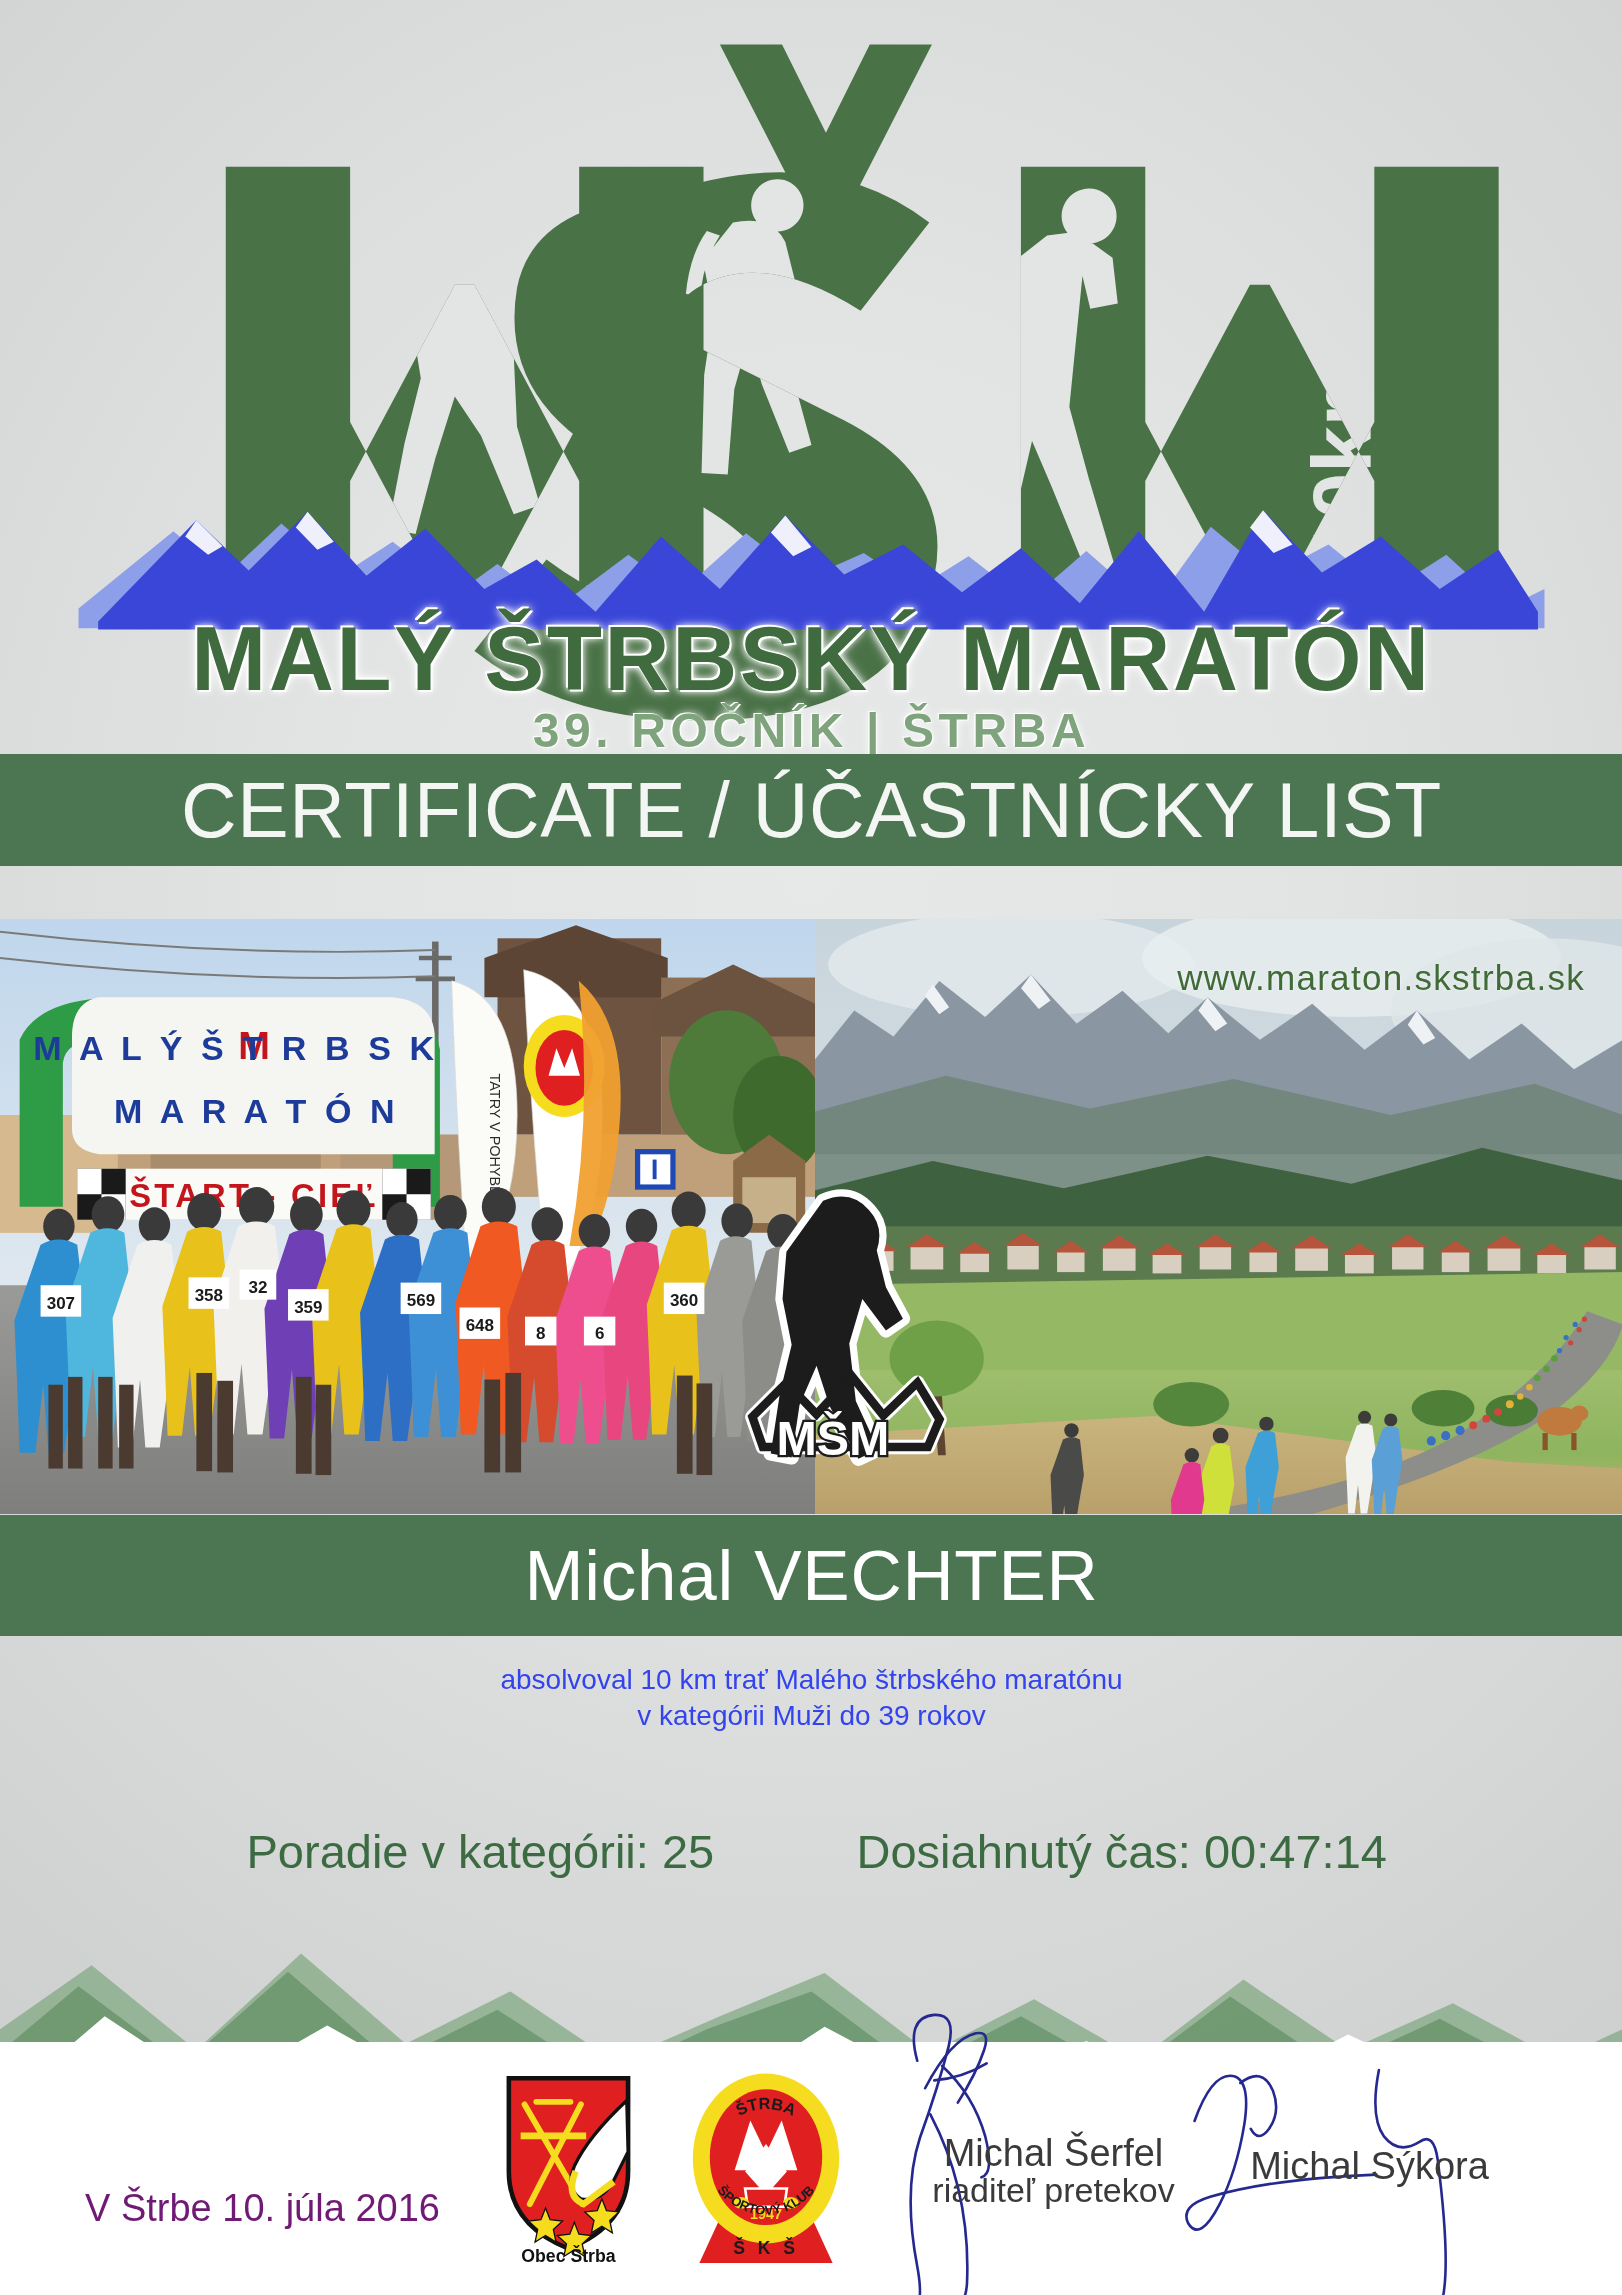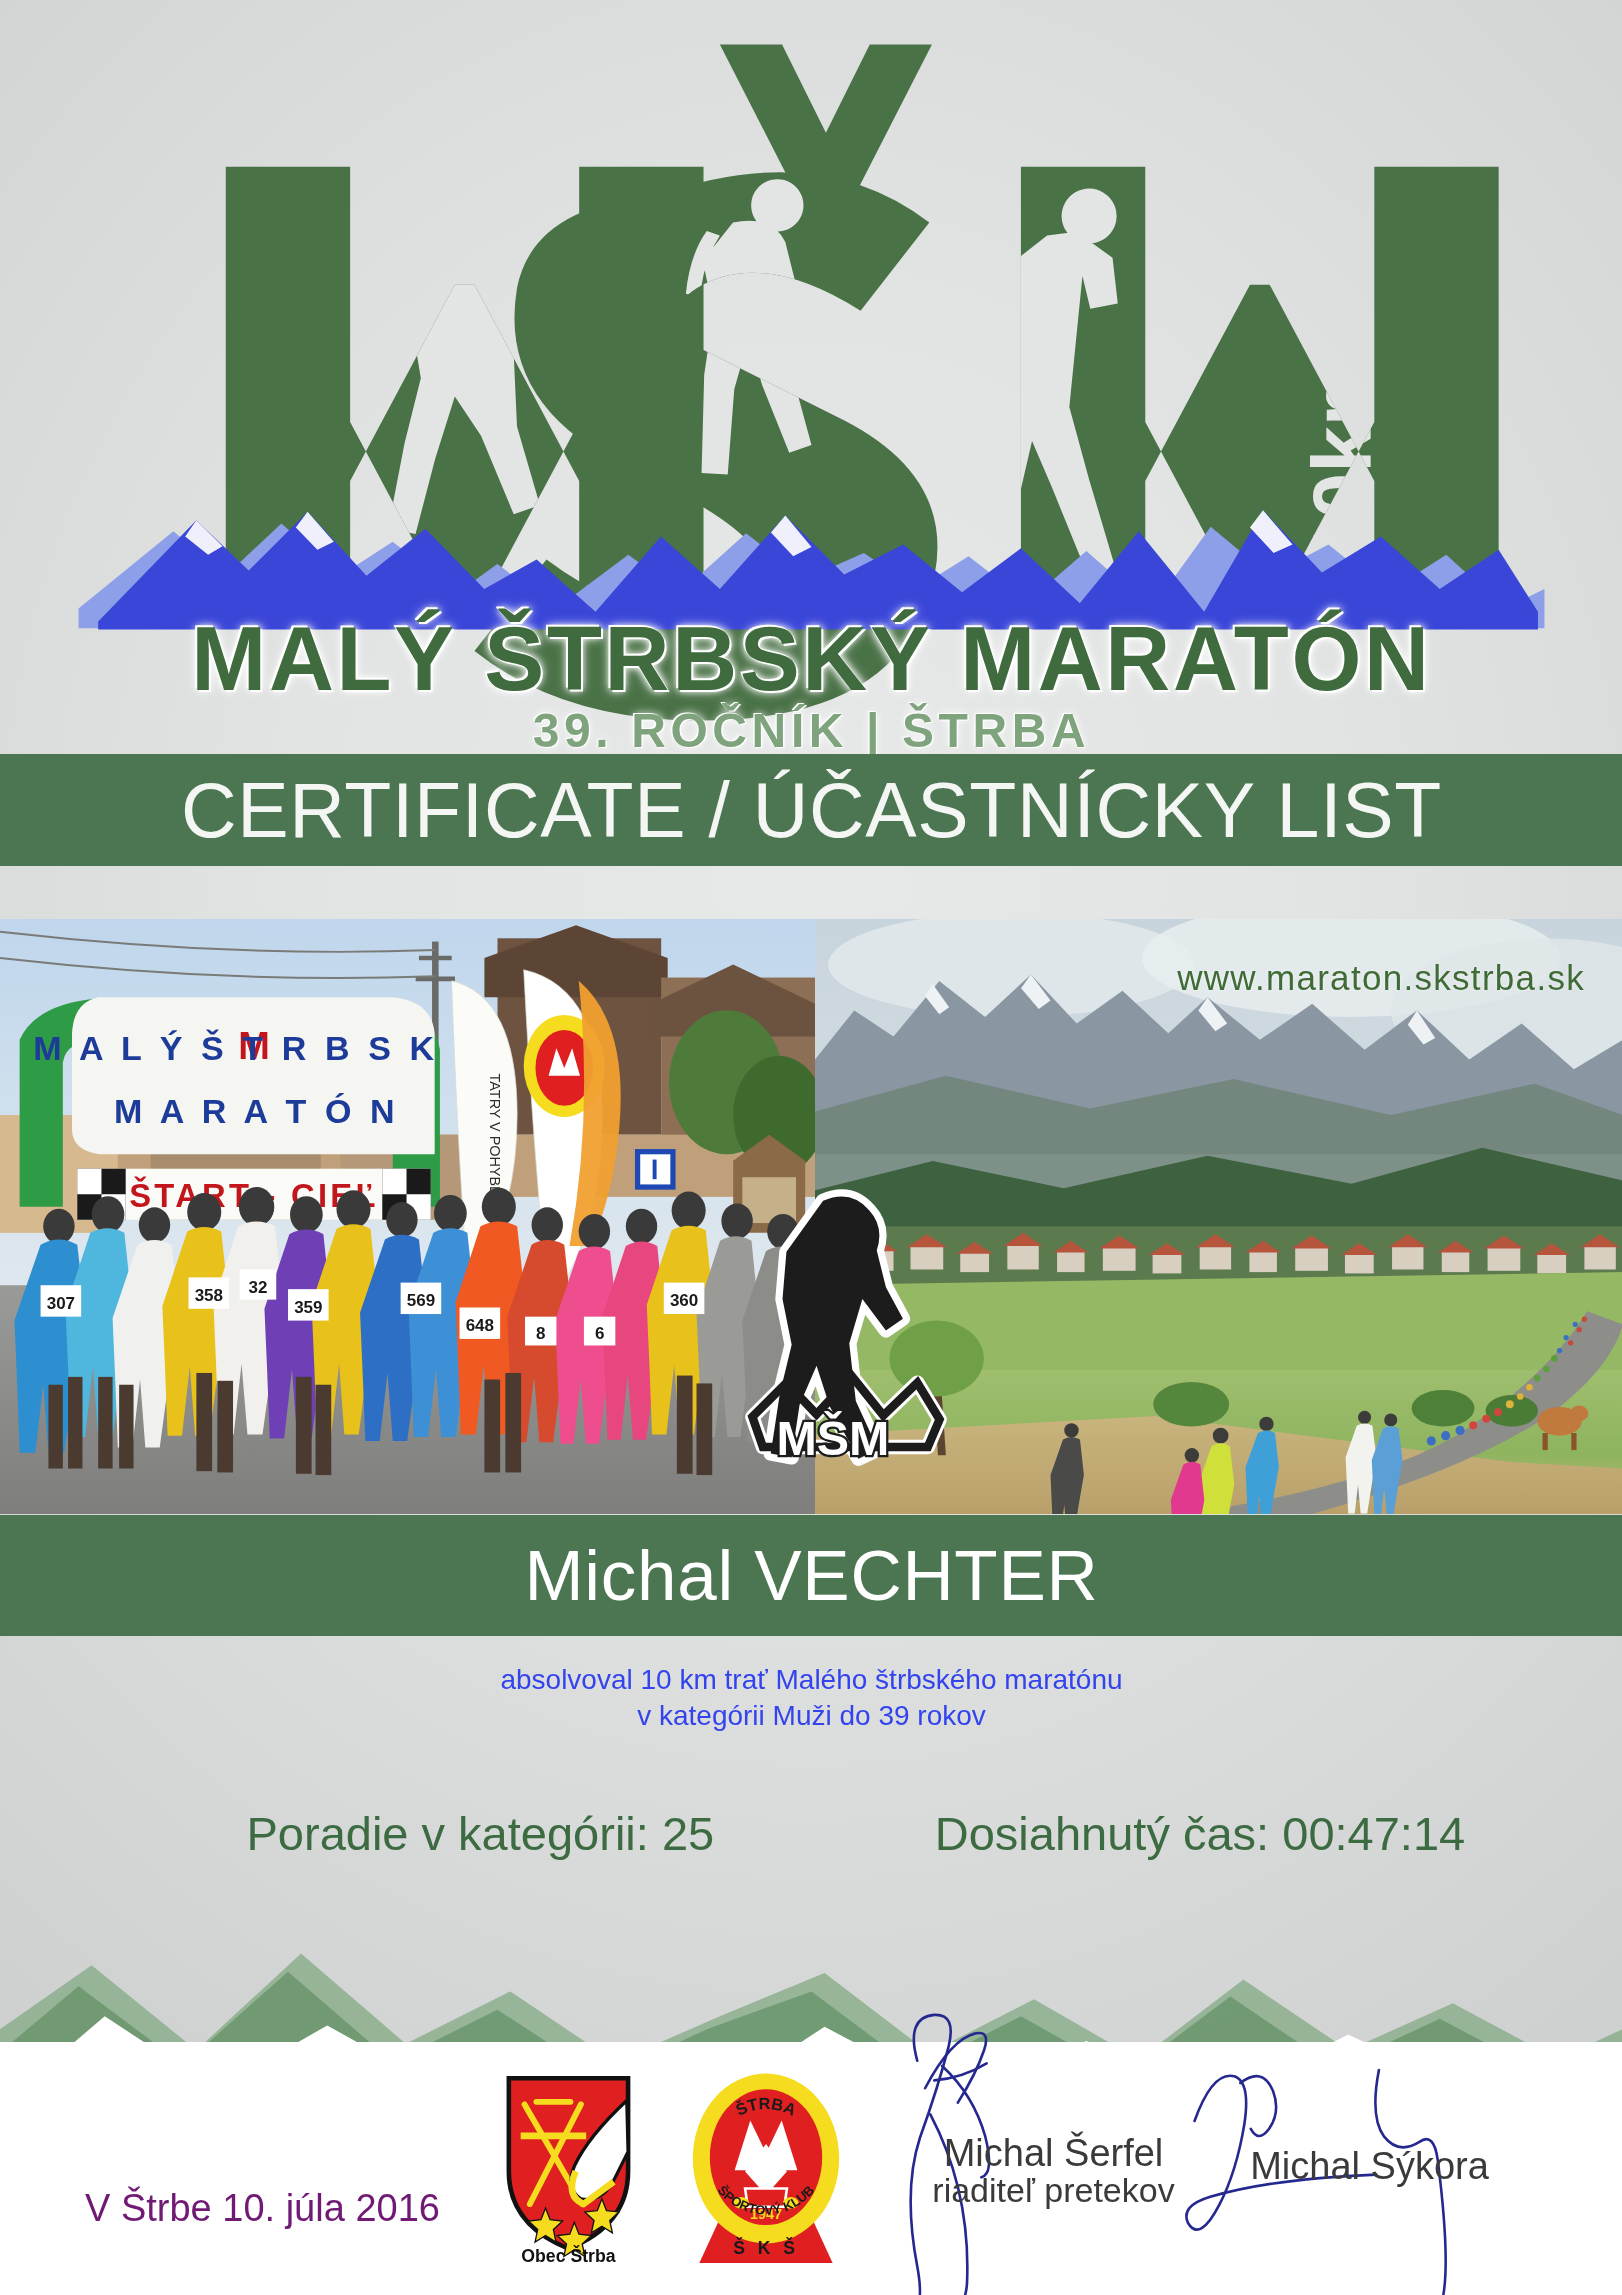--- a/index.html
+++ b/index.html
@@ -70,21 +70,21 @@
   }
   .desc div{margin:0;}
 
   
   .results{
     position:absolute;left:0;top:1806px;width:1623px;
     display:flex;justify-content:center;align-items:baseline;
     color:#3C6B42;font-size:47px;font-weight:400;gap:24px;
   }
   .result-rank{width:753px;text-align:left;padding-left:167px;box-sizing:border-box;}
-  .result-time{width:687px;text-align:center;box-sizing:border-box;}
+  .result-time{width:687px;text-align:left;box-sizing:border-box;margin-top:18px;}
 
   
   .decor{position:absolute;left:0;top:1888px;width:1623px;height:229px;}
 
   .footer{
     position:absolute;left:0;top:2042px;width:1623px;height:254px;background:#FFFFFF;
   }
   .footer-inner{position:relative;width:1623px;height:254px;}
 
   .place-date{

